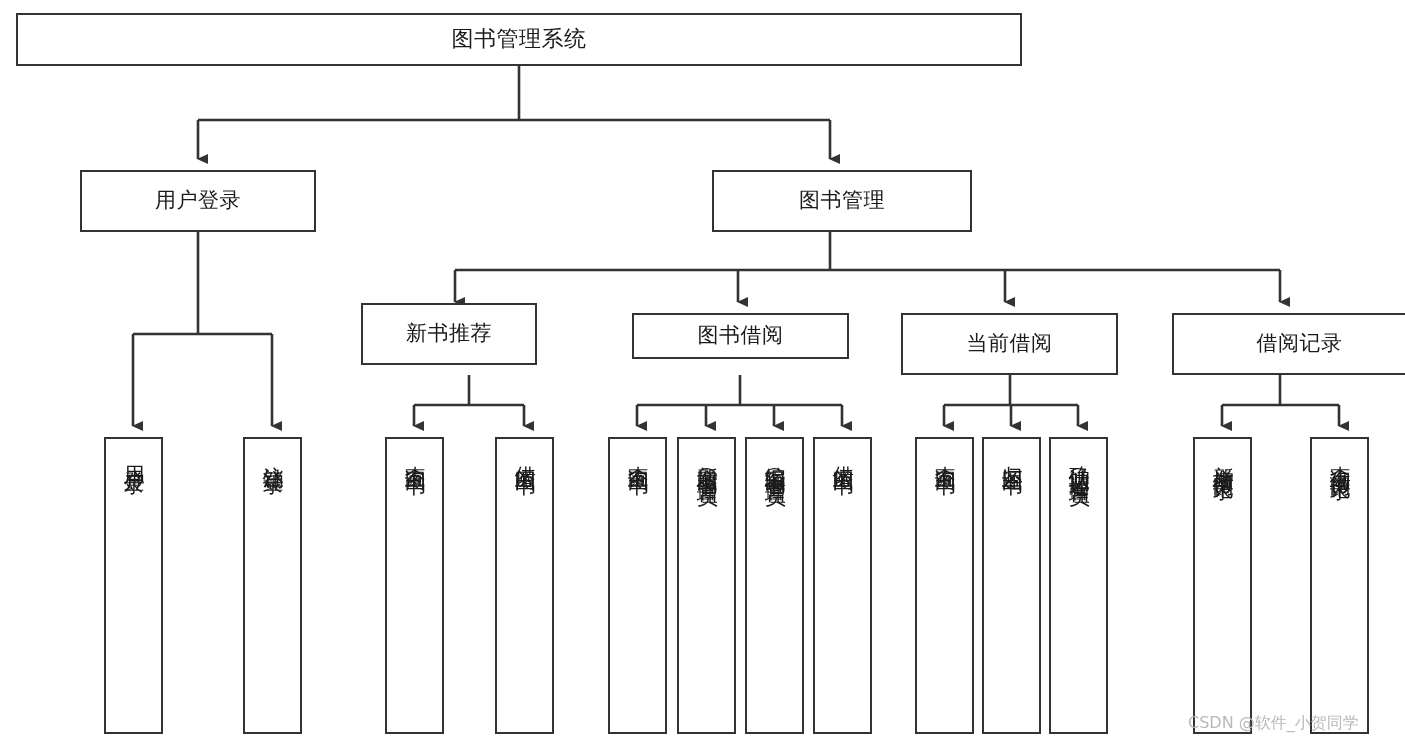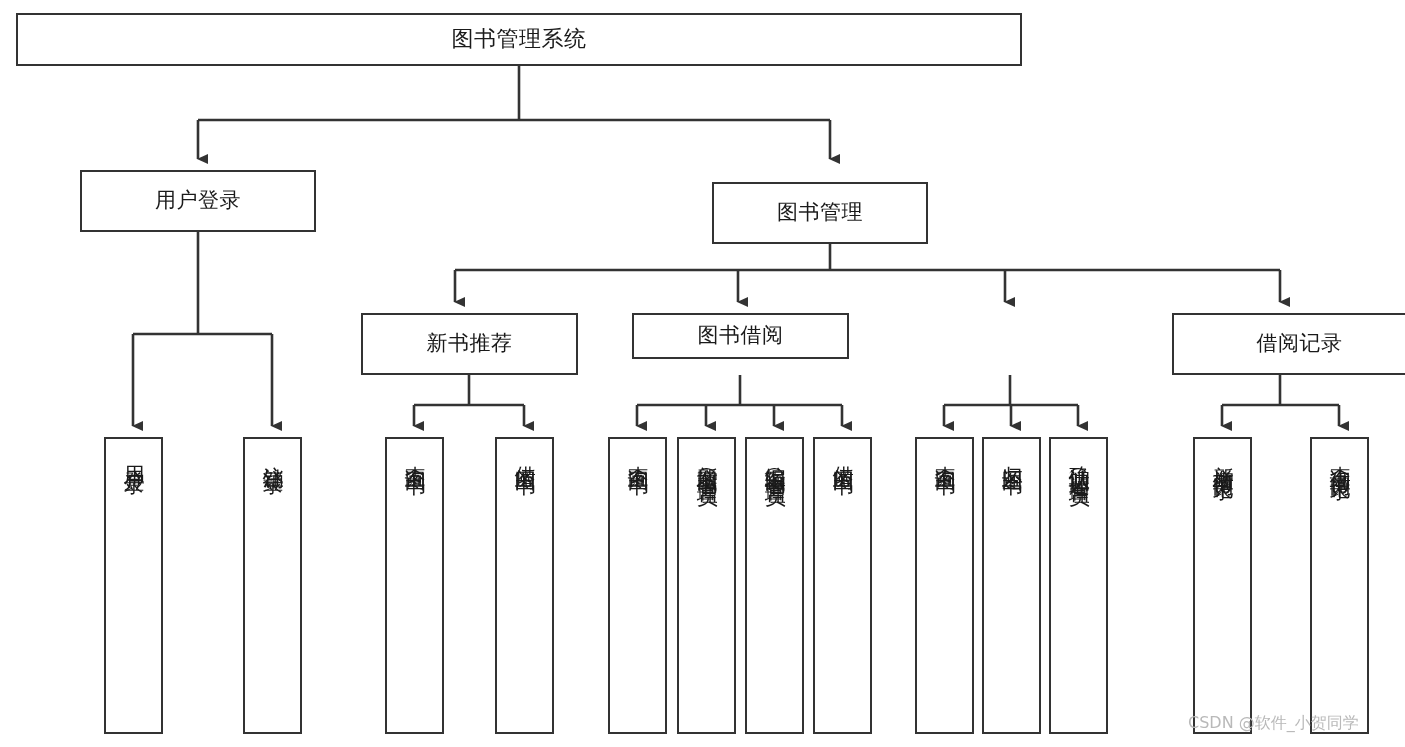--- a/index.html
+++ b/index.html
@@ -131,30 +131,33 @@
     </g>
   </svg>
 
   <div class="node horiz root" style="left:16px; top:13px; width:1006px; height:53px;">
     <span class="lbl">图书管理系统</span>
   </div>
 
   <div class="node horiz" style="left:80px; top:170px; width:236px; height:62px;">
     <span class="lbl">用户登录</span>
   </div>
-  <div class="node horiz" style="left:712px; top:182px; width:216px; height:62px;">
+  <div class="node horiz" style="left:712px; top:170px; width:260px; height:62px;">
     <span class="lbl">图书管理</span>
   </div>
 
-  <div class="node horiz" style="left:361px; top:313px; width:217px; height:62px;">
+  <div class="node horiz" style="left:361px; top:303px; width:176px; height:62px;">
     <span class="lbl">新书推荐</span>
   </div>
   <div class="node horiz" style="left:632px; top:313px; width:217px; height:46px;">
     <span class="lbl">图书借阅</span>
   </div>
+  <div class="node horiz" style="left:901px; top:313px; width:217px; height:62px;">
+    <span class="lbl">当前借阅</span>
+  </div>
   <div class="node horiz" style="left:1172px; top:313px; width:255px; height:62px;">
     <span class="lbl">借阅记录</span>
   </div>
 
   <div class="node vert" style="left:104px; top:437px; width:59px; height:297px;">
     <span class="lbl">用户登录</span>
   </div>
   <div class="node vert" style="left:243px; top:437px; width:59px; height:297px;">
     <span class="lbl">注销登录</span>
   </div>

